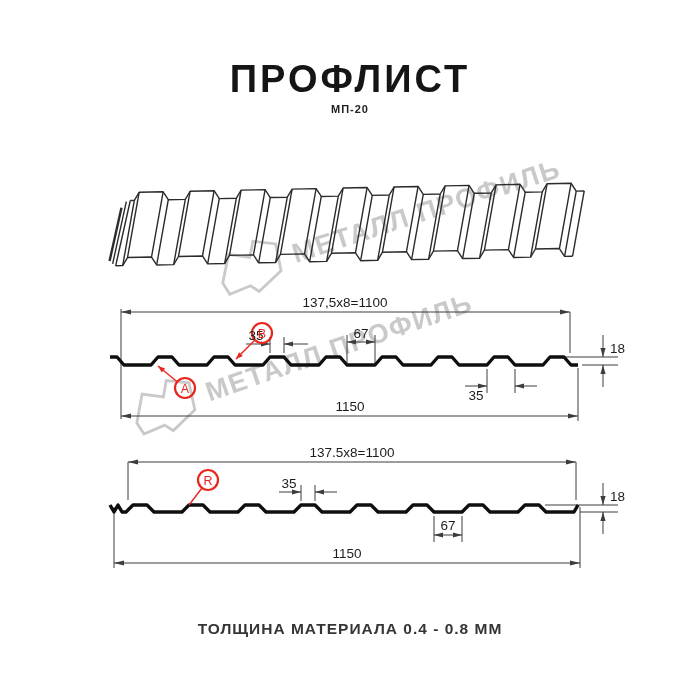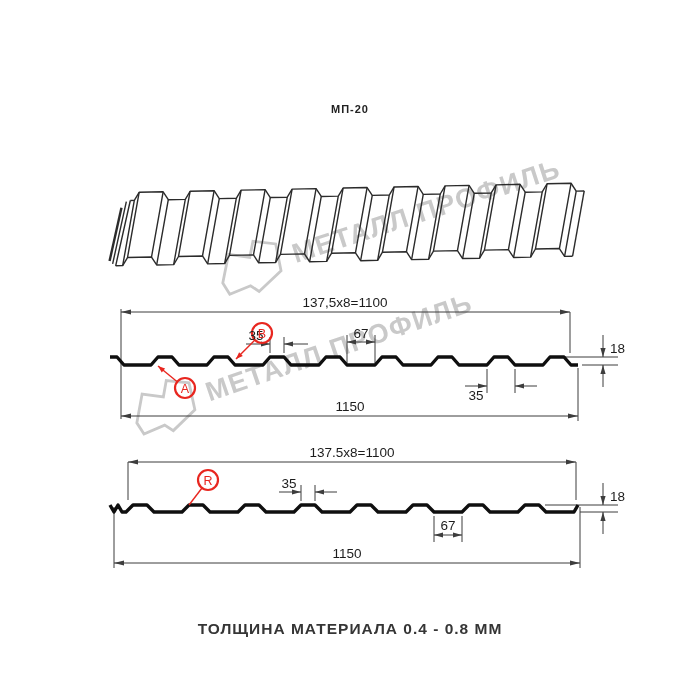--- a/index.html
+++ b/index.html
@@ -33,20 +33,21 @@
   #p1{left:90px;top:295px;}
   #p2{left:90px;top:445px;}
   .dimtxt{font-size:13.5px;fill:#1c1c1c;font-family:"Liberation Sans",sans-serif;}
   .marktxt{font-size:12.5px;fill:#e8261f;font-family:"Liberation Sans",sans-serif;}
 </style>
 </head>
 <body>
 
 <div id="canvas">
 
+  <div class="title">ПРОФЛИСТ</div>
   <div class="subtitle">МП-20</div>
 
   <div class="wm" id="wm1">
     <svg width="74" height="56" viewBox="0 0 90 70" style="position:static;">
       <polygon points="8,42 26,10 50,22 60,4 86,16 82,50 48,66 40,56 12,58" fill="none" stroke="#c9c9c9" stroke-width="3.5"></polygon>
     </svg>
     <span class="wm-text">МЕТАЛЛ ПРОФИЛЬ</span>
   </div>
 
   <div class="wm" id="wm2">

